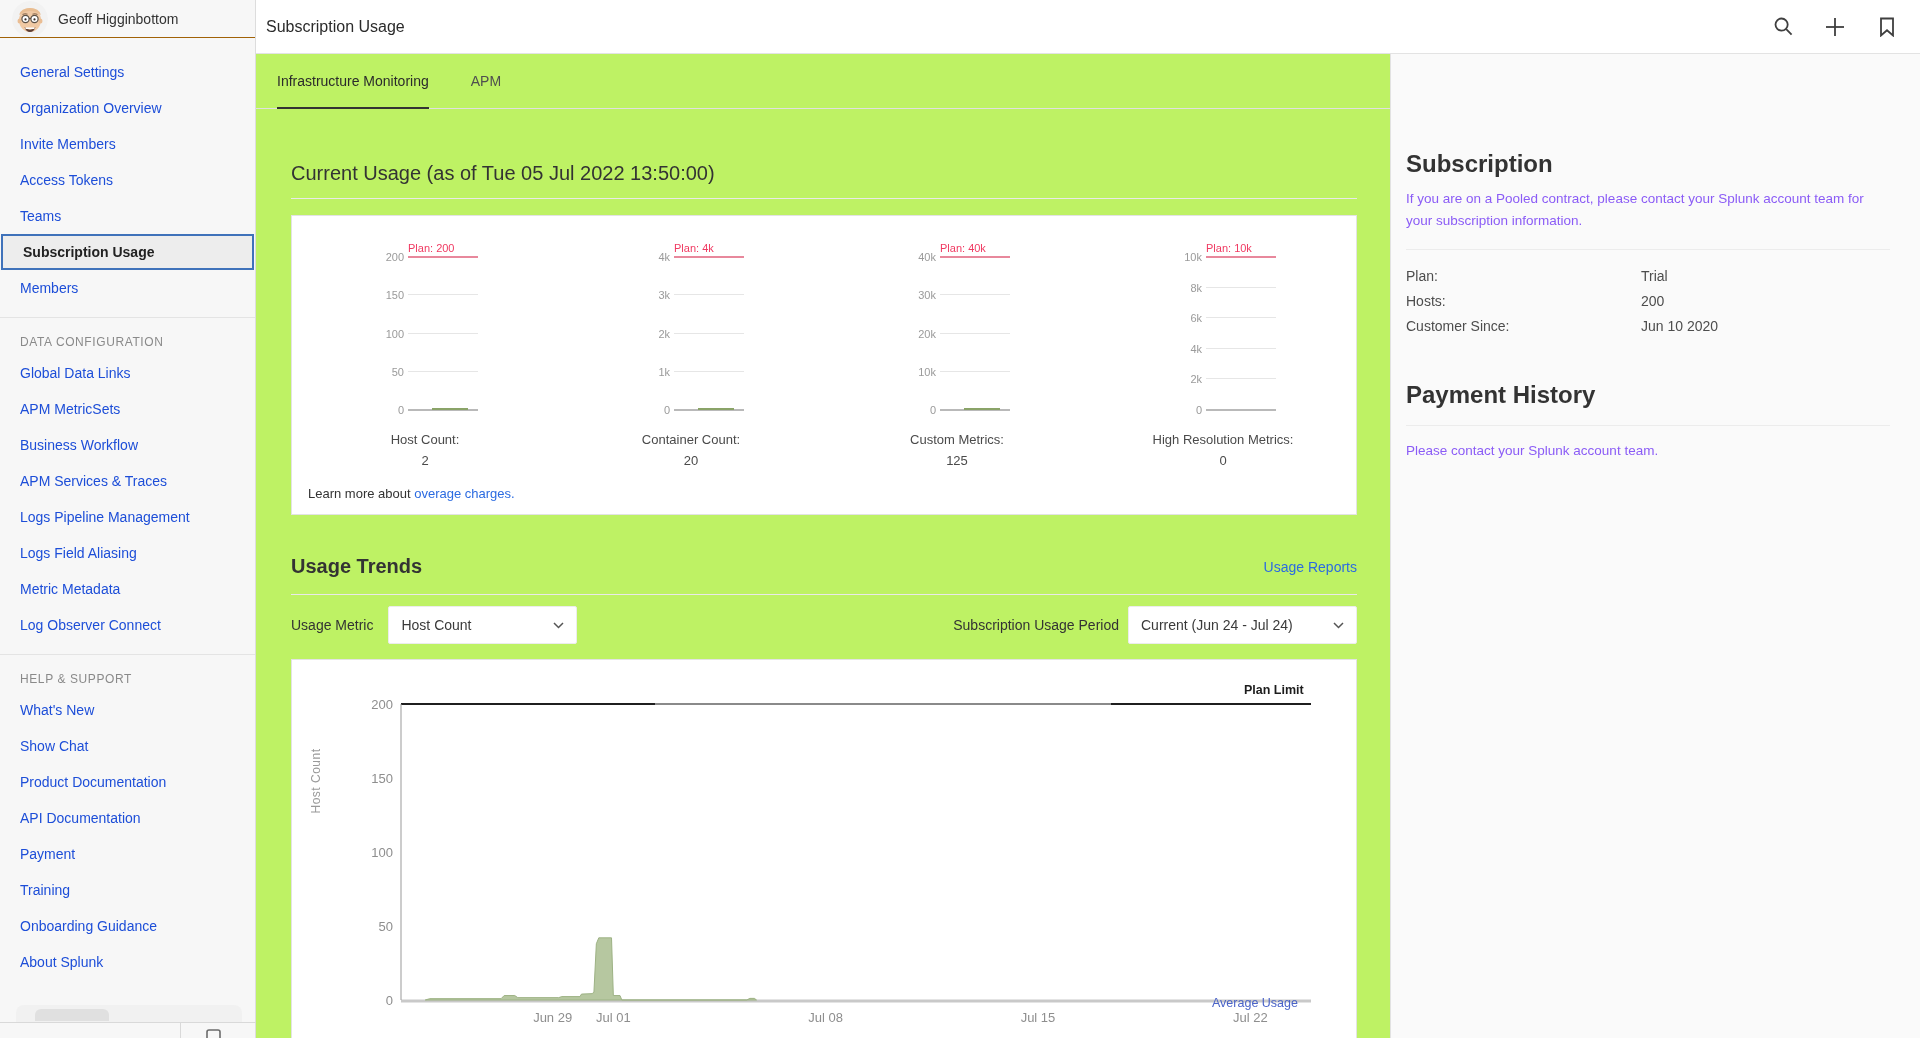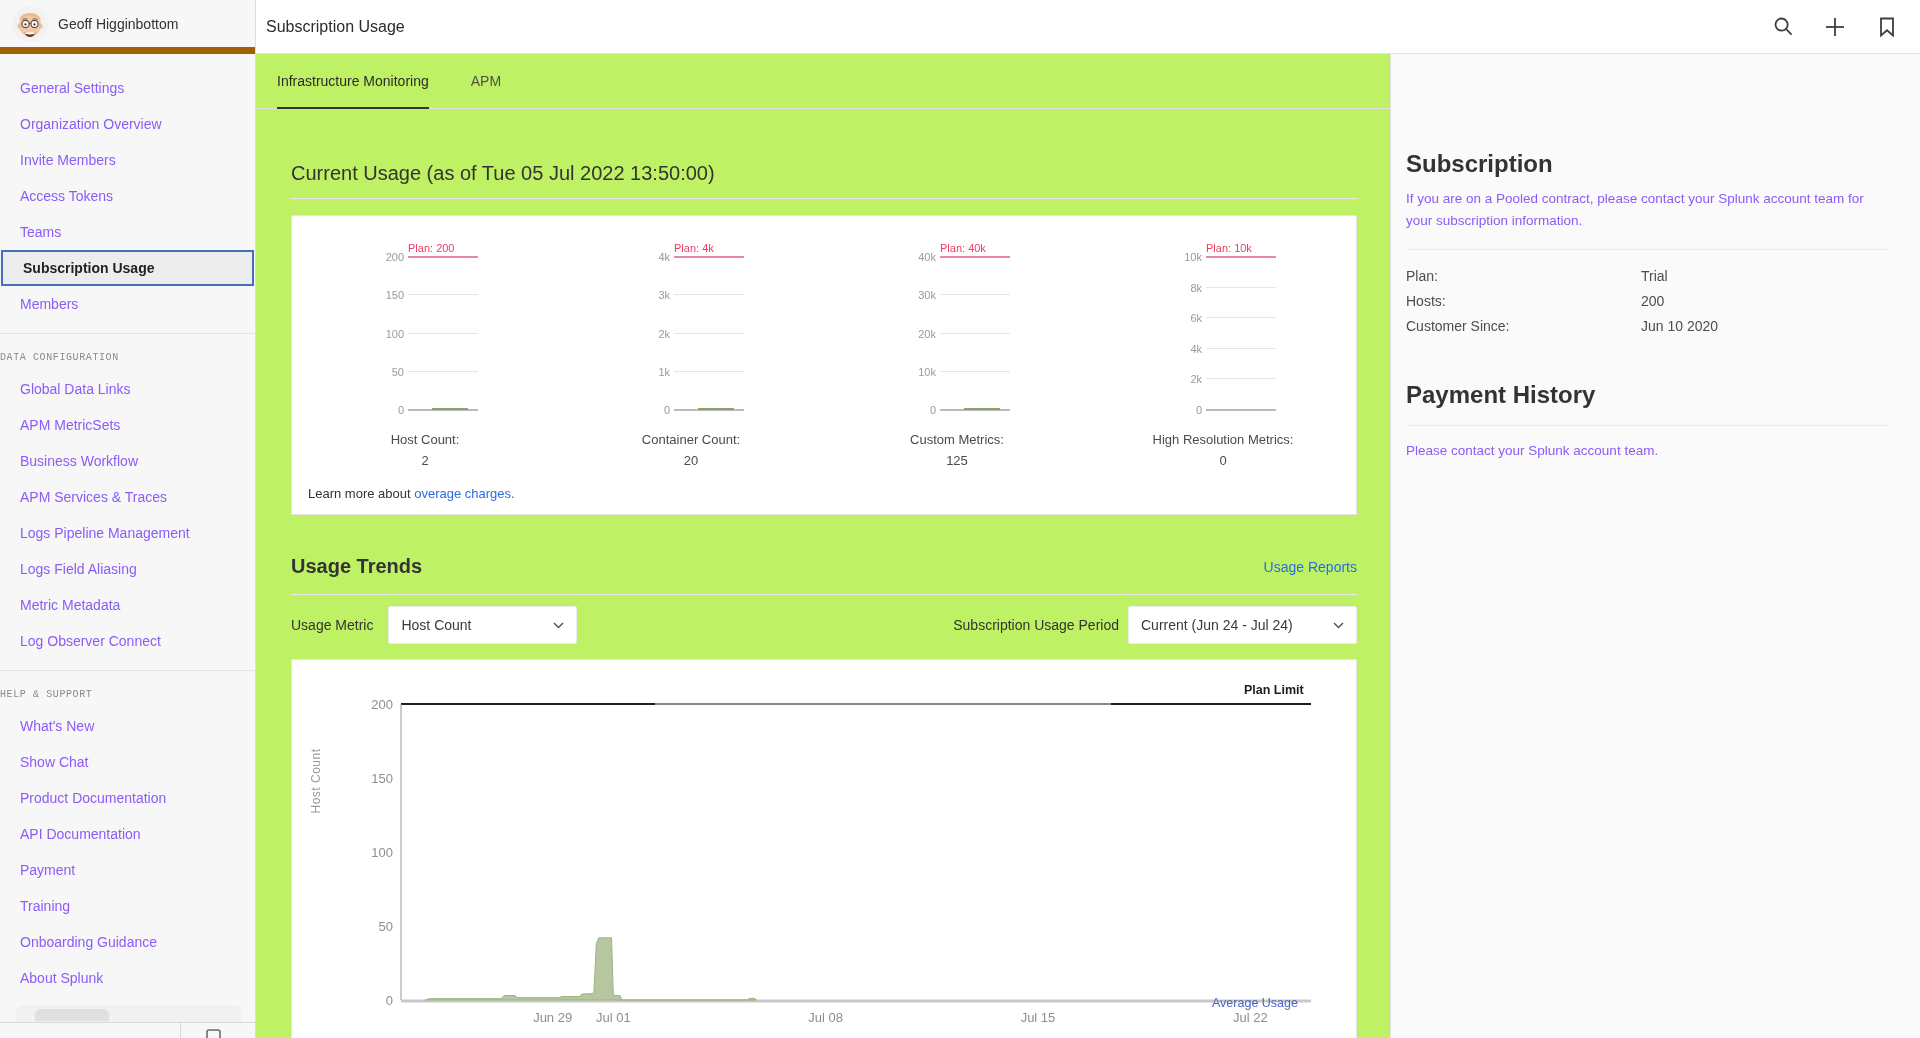--- a/index.html
+++ b/index.html
@@ -2,32 +2,32 @@
 <html><head>
 <meta charset="utf-8">
 <style>
   * { margin:0; padding:0; box-sizing:border-box; }
   html,body { width:1920px; height:1038px; overflow:hidden;
     font-family:"Liberation Sans", sans-serif; background:#fafafa; color:#2f2f2f; }
 
   
   .sidebar { position:absolute; left:0; top:0; width:256px; height:1038px;
     background:#f7f7f7; border-right:1px solid #ddd; }
-  .user-row { height:54px; display:flex; align-items:center; padding-left:12px;
-    border-bottom:7px solid #a16207; }
+  .user-row { height:38px; display:flex; align-items:center; padding-left:12px;
+    border-bottom:1px solid #a16207; }
   .user-row .avatar { width:36px; height:36px; border-radius:50%; overflow:hidden; flex:0 0 36px; }
   .user-name { margin-left:10px; font-size:14px; color:#333; }
   .nav { padding-top:16px; }
   .nav-item { height:36px; line-height:36px; padding-left:20px; font-size:14px;
-    color:#8b5cf6; cursor:pointer; white-space:nowrap; }
+    color:#1d4ed8; cursor:pointer; white-space:nowrap; }
   .nav-item.selected { background:#ededed; border:2px solid #3f72ba; font-weight:bold;
     color:#222; margin:0 1px; line-height:32px; }
   .nav-divider { height:1px; background:#e4e4e4; margin:11px 0 11px 0; }
-  .nav-section-header { height:26px; line-height:26px; font-size:10px;
-    letter-spacing:.6px; color:#8a8a8a;font-family:Liberation Mono, monospace; }
+  .nav-section-header { height:26px; line-height:26px; padding-left:20px; font-size:12px;
+    letter-spacing:.6px; color:#8a8a8a; }
   .sidebar-bottom { position:absolute; left:0; bottom:0; width:256px; height:32px; }
   .pill-outer { position:absolute; left:16px; top:-1px; width:226px; height:17px;
     background:#f1f1f1; border-radius:8px 8px 0 0; }
   .pill-inner { position:absolute; left:19px; top:4px; width:74px; height:12px;
     background:#e0e0e0; border-radius:6px 6px 0 0; }
   .footer-bar { position:absolute; left:0; top:16px; width:256px; height:16px;
     border-top:1px solid #d9d9d9; }
   .footer-vdiv { position:absolute; left:180px; top:0; width:1px; height:16px; background:#d9d9d9; }
   .footer-icon { position:absolute; left:206px; top:5px; }
 

